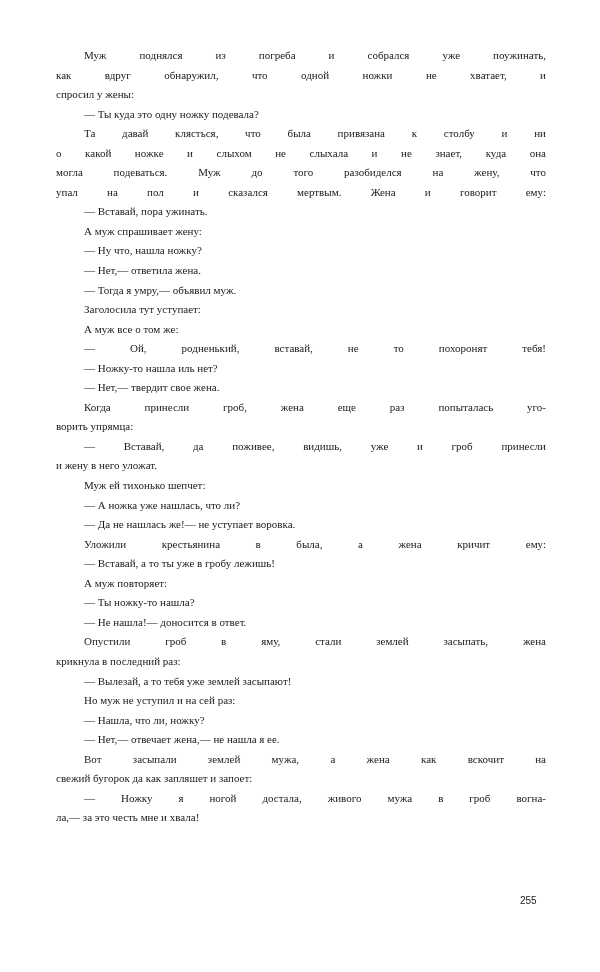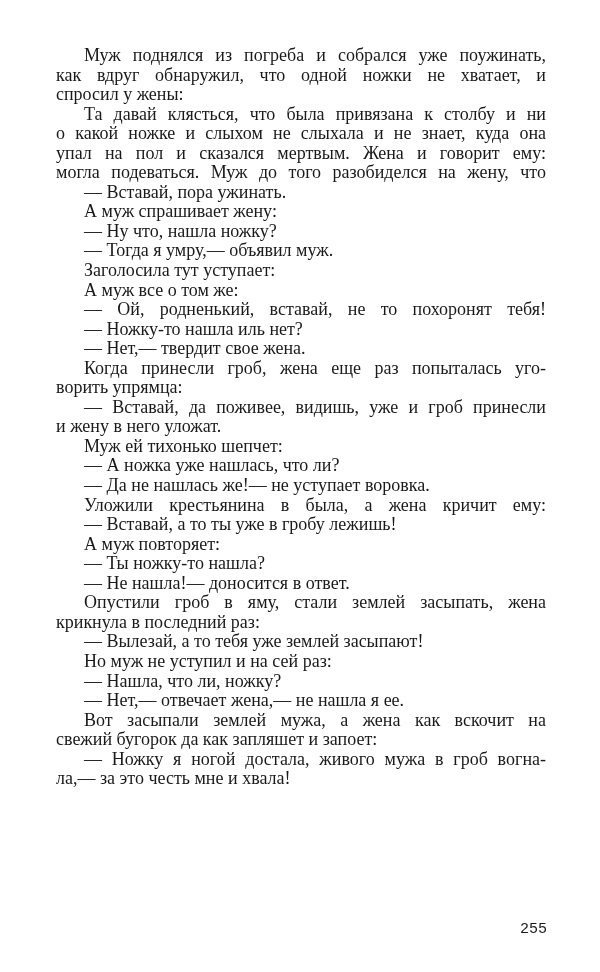--- a/index.html
+++ b/index.html
@@ -3,57 +3,58 @@
 <meta charset="utf-8">
 <style>
   html, body { margin: 0; padding: 0; background: #ffffff; }
   body { width: 600px; height: 972px; position: relative; overflow: hidden; }
   .page {
     position: absolute;
     left: 56px;
     top: 46px;
     width: 490px;
     font-family: "Liberation Serif", "DejaVu Serif", serif;
-    font-size: 18px;
+    font-size: 11px;
     line-height: 19.55px;
     color: #1a1a1a;
   }
   .line {
     display: block;
     white-space: nowrap;
     text-align: justify;
     text-align-last: justify;
     height: 19.55px;
   }
   .line.last { text-align-last: left; }
   .line.indent { padding-left: 28px; }
   .page-number {
     position: absolute;
     left: 520px;
     top: 895px;
-    font-family: Liberation Mono, monospace;
-    font-size: 15px;
+    font-family: Liberation Sans, sans-serif;
+    font-size: 10px;
     color: #1a1a1a;
-    margin-top: 26px;
   }
 </style>
 </head>
 <body>
 
 <div class="page" id="page-body">
     <span class="line indent">Муж поднялся из погреба и собрался уже поужинать,</span>
     <span class="line">как вдруг обнаружил, что одной ножки не хватает, и</span>
     <span class="line last">спросил у жены:</span>
+    <span class="line indent last">— Ты куда это одну ножку подевала?</span>
     <span class="line indent">Та давай клясться, что была привязана к столбу и ни</span>
     <span class="line">о какой ножке и слыхом не слыхала и не знает, куда она</span>
+    <span class="line">могла подеваться. Муж до того разобиделся на жену, что</span>
     <span class="line">упал на пол и сказался мертвым. Жена и говорит ему:</span>
-    <span class="line">могла подеваться. Муж до того разобиделся на жену, что</span>
     <span class="line indent last">— Вставай, пора ужинать.</span>
     <span class="line indent last">А муж спрашивает жену:</span>
     <span class="line indent last">— Ну что, нашла ножку?</span>
+    <span class="line indent last">— Нет,— ответила жена.</span>
     <span class="line indent last">— Тогда я умру,— объявил муж.</span>
     <span class="line indent last">Заголосила тут уступает:</span>
     <span class="line indent last">А муж все о том же:</span>
     <span class="line indent">— Ой, родненький, вставай, не то похоронят тебя!</span>
     <span class="line indent last">— Ножку-то нашла иль нет?</span>
     <span class="line indent last">— Нет,— твердит свое жена.</span>
     <span class="line indent">Когда принесли гроб, жена еще раз попыталась уго-</span>
     <span class="line last">ворить упрямца:</span>
     <span class="line indent">— Вставай, да поживее, видишь, уже и гроб принесли</span>
     <span class="line last">и жену в него уложат.</span>

